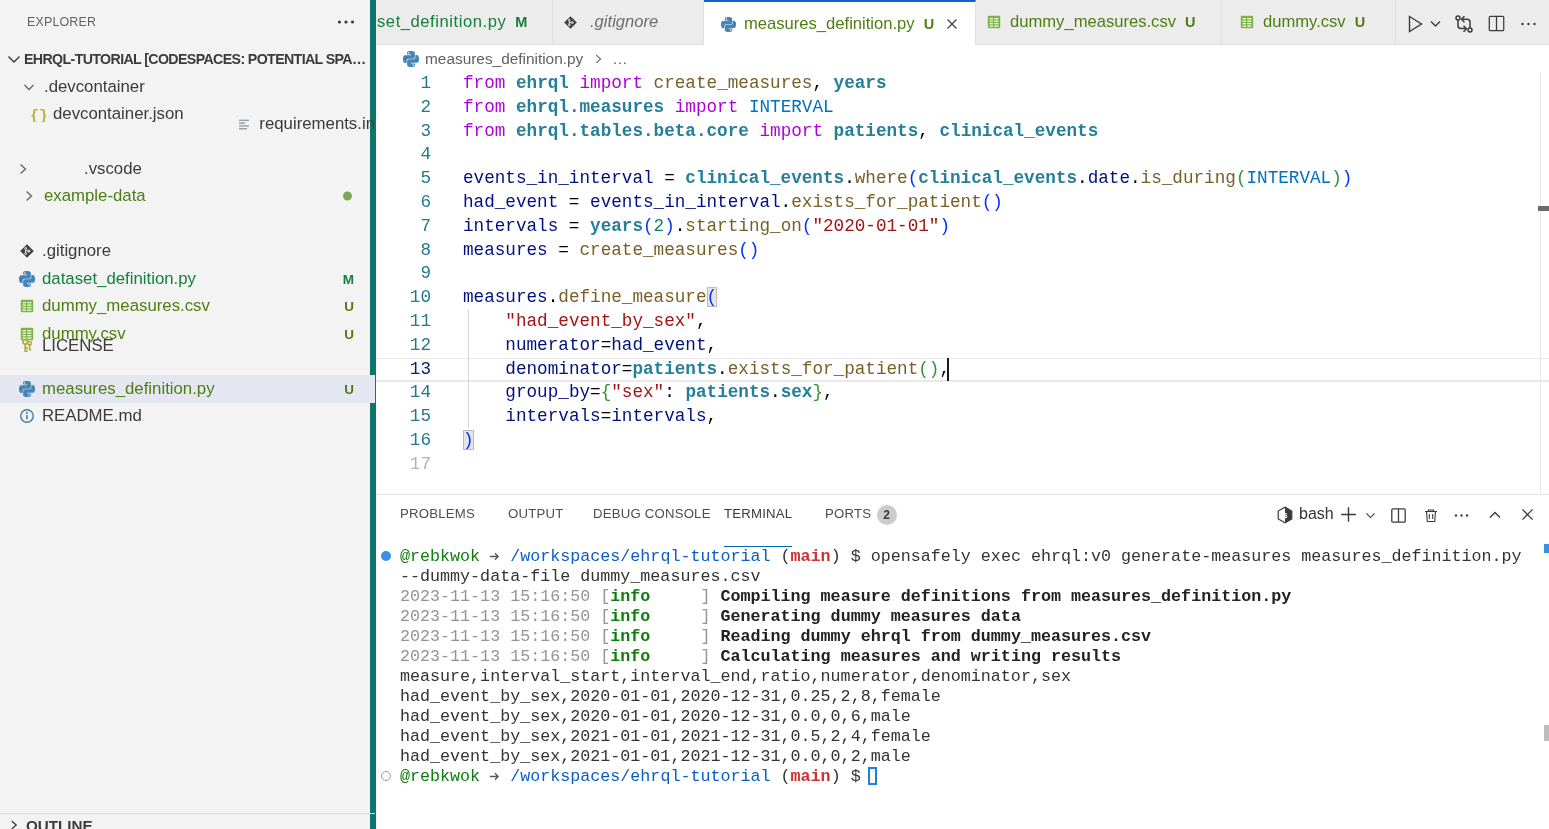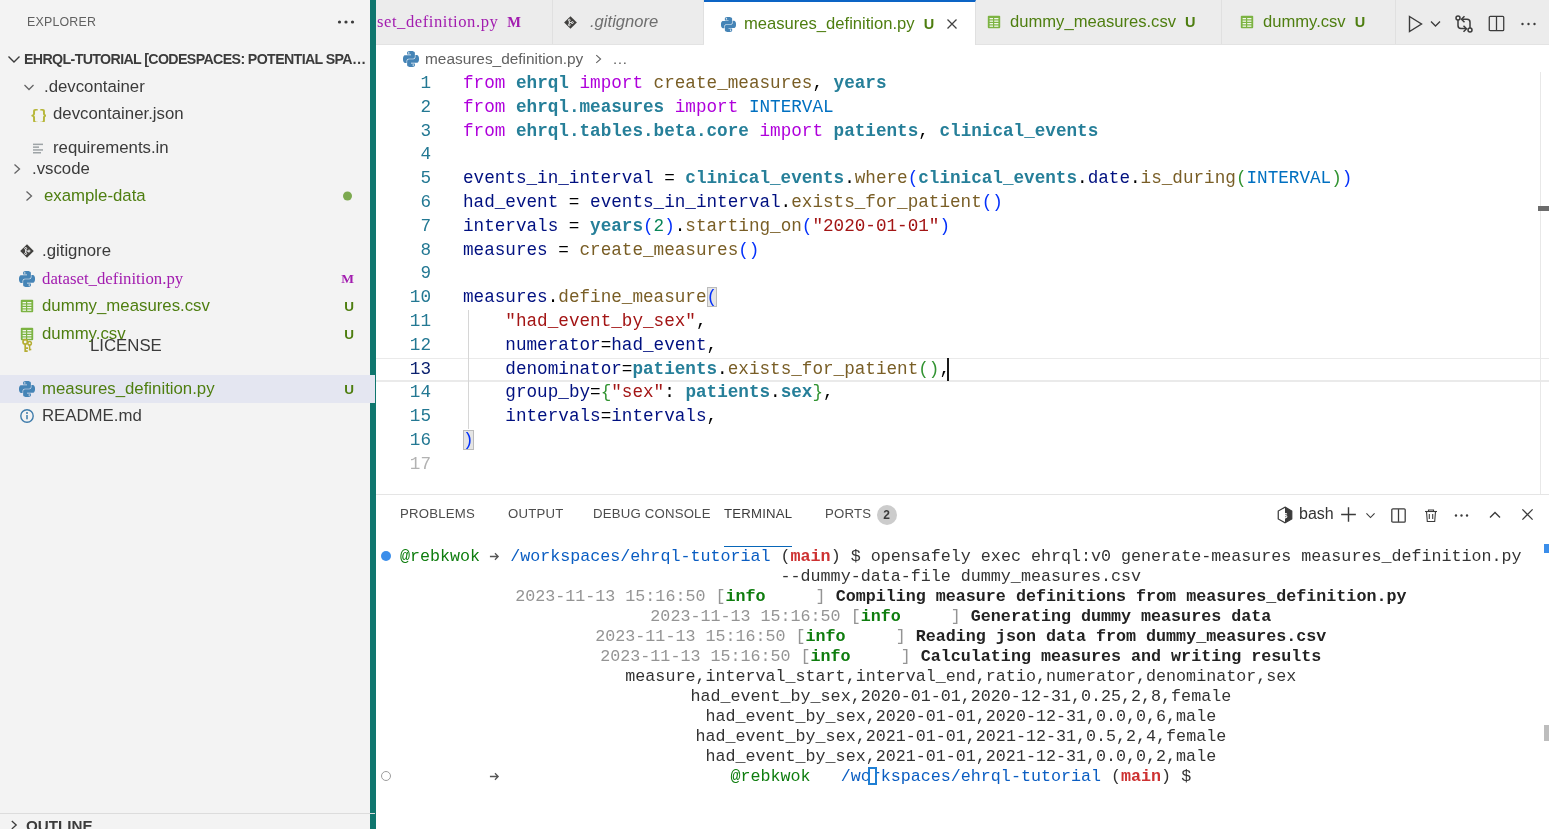--- a/index.html
+++ b/index.html
@@ -6,21 +6,21 @@
 html,body { width:1549px; height:829px; overflow:hidden; }
 body { font-family:"Liberation Sans",sans-serif; background:#ffffff; position:relative; }
 
 
 #sidebar { position:absolute; left:0; top:0; width:376px; height:829px; background:#f3f3f3; border-right:6px solid #0f766e; }
 #sb-head { position:absolute; left:27px; top:15px; font-size:12.4px; color:#616161; letter-spacing:.2px; }
 .trow { position:absolute; left:0; width:375px; height:28px; display:flex; align-items:center; font-size:16.8px; color:#3b3b3b; white-space:nowrap; }
 .trow .lbl { margin-left:7px; }
 .trow.sel { background:#e4e6f1; }
 .g-untr { color:#4e7e10; }
-.g-mod { color:#a21caf;font-family:Liberation Serif, serif; }
+.g-mod { color:#15803d; }
 .badge { position:absolute; right:21px; top:50%; transform:translateY(-50%); font-size:13.5px; font-weight:bold; }
 .chev { flex:0 0 16px; height:16px; }
 .ficon { flex:0 0 16px; height:16px; }
 
 
 #tabbar { position:absolute; left:376px; top:0; width:1173px; height:45px; background:#ececec; border-bottom:1px solid #e3e3e3; }
 .tab { position:absolute; top:0; height:44px; display:flex; align-items:center; border-right:1px solid #e0e0e0; font-size:16.6px; white-space:nowrap; overflow:hidden; }
 .tab .tlbl { margin-left:8px; }
 .tab .tbadge { margin-left:9px; font-size:14.5px; font-weight:bold; }
 .tab.active { background:#ffffff; height:46px; border-top:2.5px solid #0c64c5; }
@@ -44,21 +44,21 @@
 .b2 { color:#319331; }
 .bbox { background:#e5e5e5; box-shadow:0 0 0 1px #bbbbbb inset; }
 #curline-t { position:absolute; left:0; top:285.5px; width:1173px; height:1.4px; background:#eaeaea; }
 #curline-b { position:absolute; left:0; top:308.2px; width:1173px; height:1.4px; background:#eaeaea; }
 #indent-g { position:absolute; left:91.5px; top:238px; width:1px; height:119px; background:#d6d6d6; }
 #cursor { position:absolute; left:570.5px; top:286px; width:2.2px; height:22.5px; background:#1a1a1a; }
 #ovr-line { position:absolute; left:1163.5px; top:0px; width:1px; height:422px; background:#e8e8e8; }
 #ovr-cursor { position:absolute; left:1162px; top:134px; width:11px; height:5px; background:#6c6c6c; }
 
 
-#panel { position:absolute; left:376px; top:494px; width:1173px; height:293px; background:#ffffff; border-top:1px solid #e5e5e5;text-align:center; }
+#panel { position:absolute; left:376px; top:494px; width:1173px; height:293px; background:#ffffff; border-top:1px solid #e5e5e5; }
 #ptabs { position:absolute; left:0; top:0; width:900px; height:41px; font-size:13.2px; color:#4d4d4d; letter-spacing:.2px; }
 .ptab { position:absolute; top:11px; }
 .ptab.act { color:#3b3b3b; border-bottom:1.6px solid #0866b8; padding-bottom:25px; }
 #pbadge { position:absolute; left:501px; top:10px; display:inline-flex; align-items:center; justify-content:center; width:19.5px; height:19.5px; border-radius:10px; background:#cccccc; color:#3b3b3b; font-size:12px; font-weight:bold; }
 #pacts { position:absolute; left:0; top:0; width:1173px; height:41px; color:#424242; }
 #term { position:absolute; left:24px; top:52px; font-family:"Liberation Mono",monospace; font-size:16.7px; line-height:20px; white-space:pre; color:#333333; }
 .tg { color:#0e7d0e; }
 .tgb { color:#0e7d0e; font-weight:bold; }
 .tb { color:#0a5dc2; font-weight:normal; }
 .tr { color:#cd3131; font-weight:bold; }
@@ -93,32 +93,32 @@
         <path d="M3.5 6 L8 10.5 L12.5 6" fill="none" stroke="#646465" stroke-width="1.3"></path>
       </svg>
     <span class="lbl">.devcontainer</span>
   </div>
   <div class="trow" style="top:100px; padding-left:30px;">
     <svg class="ficon" viewBox="0 0 16 16">
         <text x="0" y="13.5" font-family="Liberation Mono,monospace" font-size="15" font-weight="bold" fill="#b7b73b">{}</text>
       </svg>
     <span class="lbl">devcontainer.json</span>
   </div>
-  <div class="trow" style="top:134px; padding-left:30px;">
+  <div class="trow" style="top:110px; padding-left:24px;justify-content:flex-end;">
     <svg class="ficon" viewBox="0 0 16 16">
         <g fill="#9da3a6">
           <rect x="3" y="3.6" width="10" height="1.5"></rect>
           <rect x="3" y="6.4" width="6" height="1.5"></rect>
           <rect x="3" y="9.2" width="10" height="1.5"></rect>
           <rect x="3" y="12" width="8" height="1.5"></rect>
         </g>
       </svg>
     <span class="lbl">requirements.in</span>
   </div>
-  <div class="trow" style="top:155px; padding-left:9px;">
+  <div class="trow" style="top:155px; padding-left:15px;gap:46px;">
     <svg class="chev" viewBox="0 0 16 16">
         <path d="M5.5 3.5 L10.5 8 L5.5 12.5" fill="none" stroke="#646465" stroke-width="1.3"></path>
       </svg>
     <span class="lbl">.vscode</span>
   </div>
   <div class="trow g-untr" style="top:182px; padding-left:21px;">
     <svg class="chev" viewBox="0 0 16 16">
         <path d="M5.5 3.5 L10.5 8 L5.5 12.5" fill="none" stroke="#646465" stroke-width="1.3"></path>
       </svg>
     <span class="lbl">example-data</span>
@@ -172,21 +172,21 @@
           <rect x="8.2" y="6.5" width="4.2" height="1.3"></rect>
           <rect x="3.6" y="9" width="3.4" height="1.3"></rect>
           <rect x="8.2" y="9" width="4.2" height="1.3"></rect>
           <rect x="3.6" y="11.5" width="3.4" height="1.3"></rect>
           <rect x="8.2" y="11.5" width="4.2" height="1.3"></rect>
         </g>
       </svg>
     <span class="lbl">dummy.csv</span>
     <span class="badge">U</span>
   </div>
-  <div class="trow" style="top:332px; padding-left:19px;gap:48px;">
+  <div class="trow" style="top:332px; padding-left:19px;">
     <svg class="ficon" viewBox="0 0 16 16">
         <g fill="none" stroke="#b5ad33" stroke-width="1.7">
           <circle cx="6.2" cy="3.9" r="2.2"></circle>
           <path d="M6.2 6.1 L6.2 14 M6.2 10.2 L9 10.2 M6.2 13.2 L8.7 13.2"></path>
         </g>
         <g fill="none" stroke="#b5ad33" stroke-width="1.5">
           <circle cx="10.6" cy="5.3" r="1.8"></circle>
           <path d="M10.6 7.1 L10.6 12.5 M10.6 11.5 L12.3 11.5"></path>
         </g>
       </svg>
@@ -409,21 +409,21 @@
         <path d="M3 10.5 L8 5.5 L13 10.5" fill="none" stroke="#3b3b3b" stroke-width="1.4"></path>
       </svg>
     <svg style="position:absolute;left:1143px;top:11px;" width="17" height="17" viewBox="0 0 16 16">
         <path d="M3.2 3.2 L12.8 12.8 M12.8 3.2 L3.2 12.8" stroke="#3b3b3b" stroke-width="1.2"></path>
       </svg>
   </div>
   <pre id="term"><span class="tg">@rebkwok</span> <span class="arr"> </span> <span class="tb">/workspaces/ehrql-tutorial</span> (<span class="tr">main</span>) $ opensafely exec ehrql:v0 generate-measures measures_definition.py
 --dummy-data-file dummy_measures.csv
 <span class="tdim">2023-11-13 15:16:50 [</span><span class="tgb">info</span><span class="tdim">     ]</span> <span class="tmsg">Compiling measure definitions from measures_definition.py</span>
 <span class="tdim">2023-11-13 15:16:50 [</span><span class="tgb">info</span><span class="tdim">     ]</span> <span class="tmsg">Generating dummy measures data</span>
-<span class="tdim">2023-11-13 15:16:50 [</span><span class="tgb">info</span><span class="tdim">     ]</span> <span class="tmsg">Reading json data from dummy_measures.csv</span>
+<span class="tdim">2023-11-13 15:16:50 [</span><span class="tgb">info</span><span class="tdim">     ]</span> <span class="tmsg">Reading dummy ehrql from dummy_measures.csv</span>
 <span class="tdim">2023-11-13 15:16:50 [</span><span class="tgb">info</span><span class="tdim">     ]</span> <span class="tmsg">Calculating measures and writing results</span>
 measure,interval_start,interval_end,ratio,numerator,denominator,sex
 had_event_by_sex,2020-01-01,2020-12-31,0.25,2,8,female
 had_event_by_sex,2020-01-01,2020-12-31,0.0,0,6,male
 had_event_by_sex,2021-01-01,2021-12-31,0.5,2,4,female
 had_event_by_sex,2021-01-01,2021-12-31,0.0,0,2,male
 <span class="tg">@rebkwok</span> <span class="arr"> </span> <span class="tb">/workspaces/ehrql-tutorial</span> (<span class="tr">main</span>) $</pre>
   <svg style="position:absolute;left:113px;top:56px;" width="11" height="11" viewBox="0 0 12 12">
       <path d="M1 6 H10 M6.5 2.5 L10 6 L6.5 9.5" fill="none" stroke="#555555" stroke-width="1.4"></path>
     </svg>

